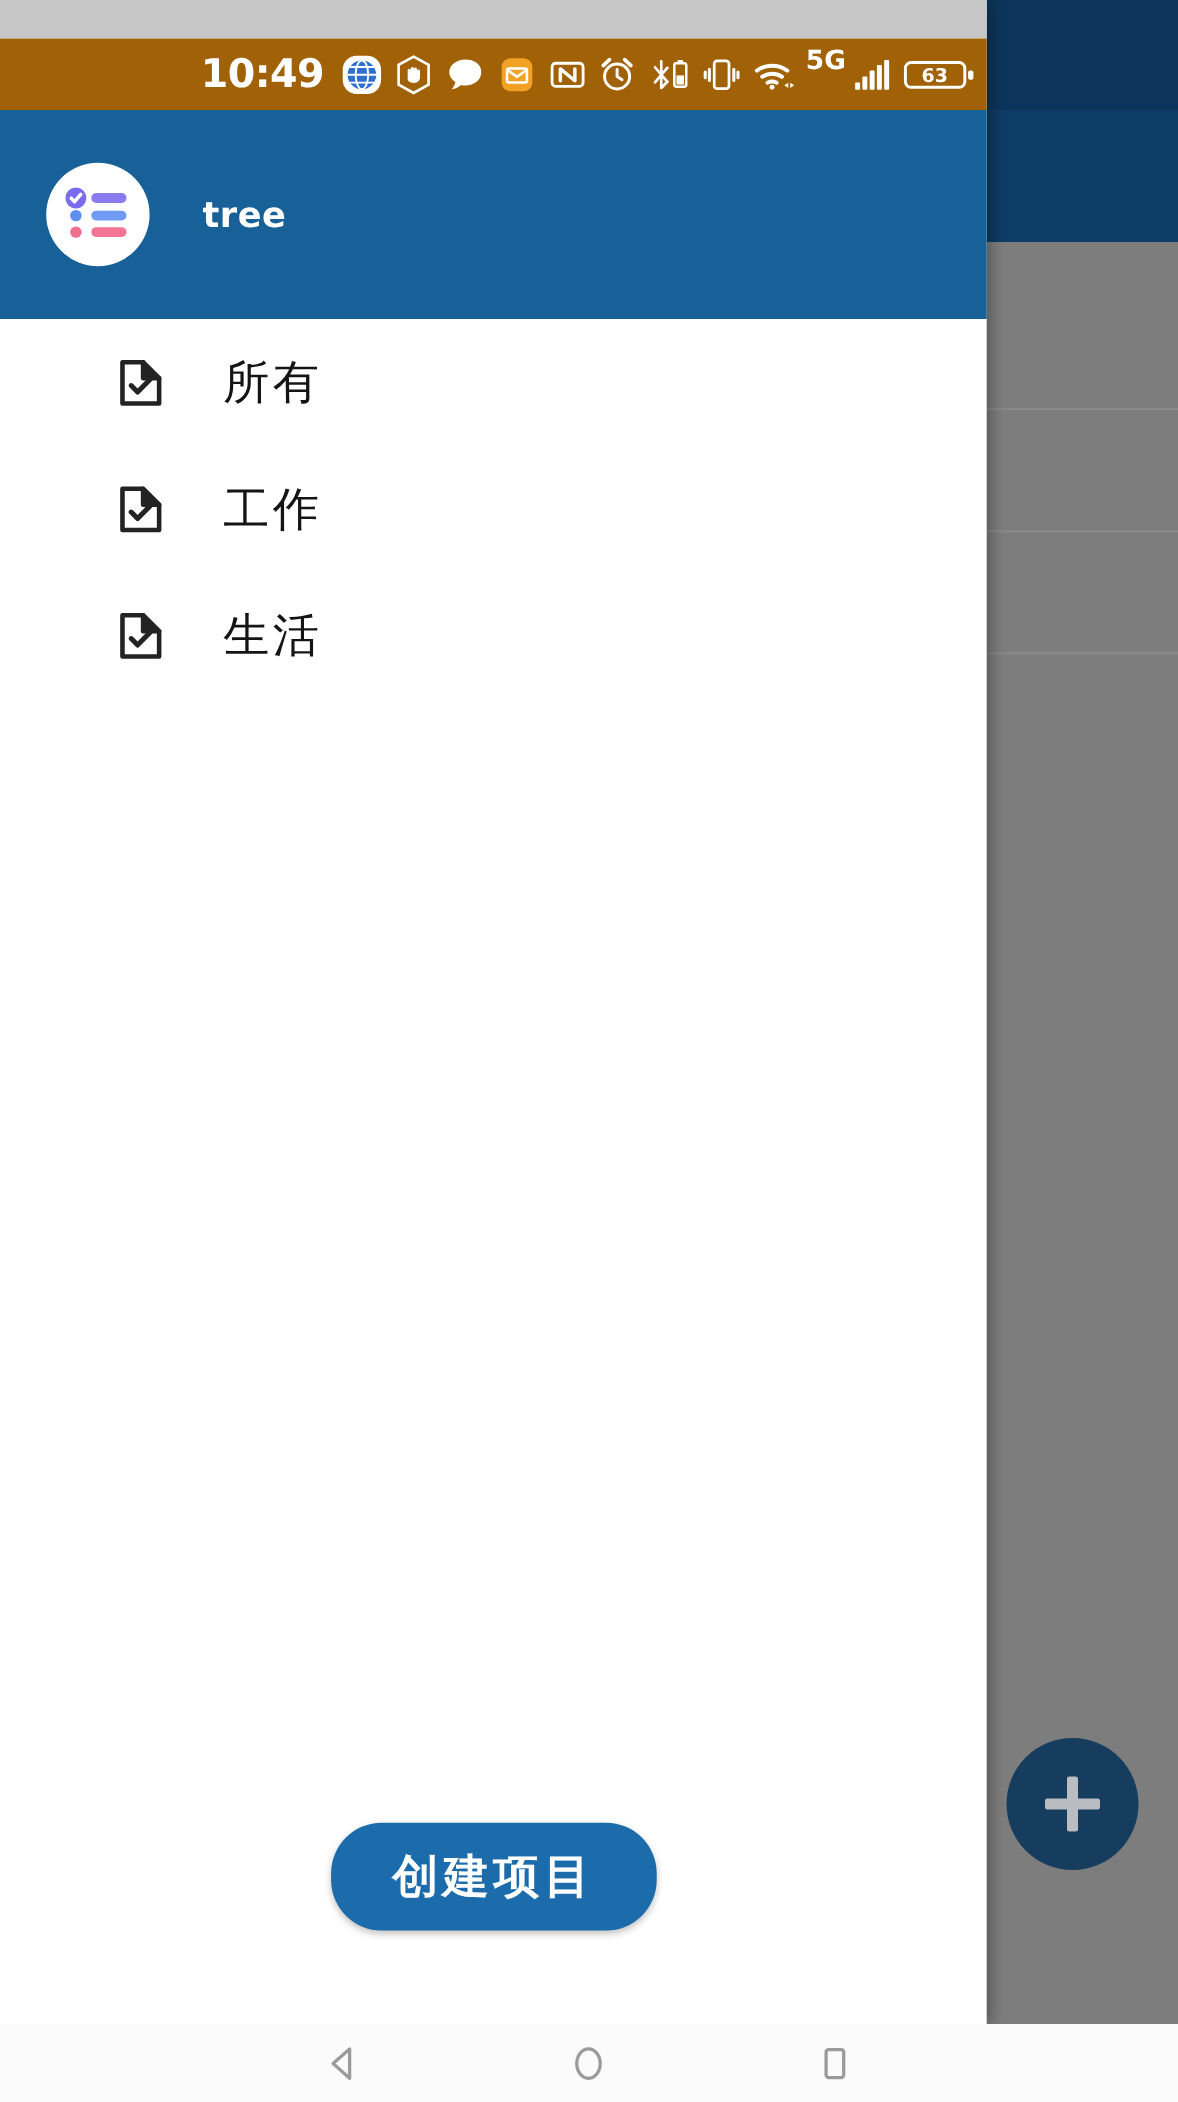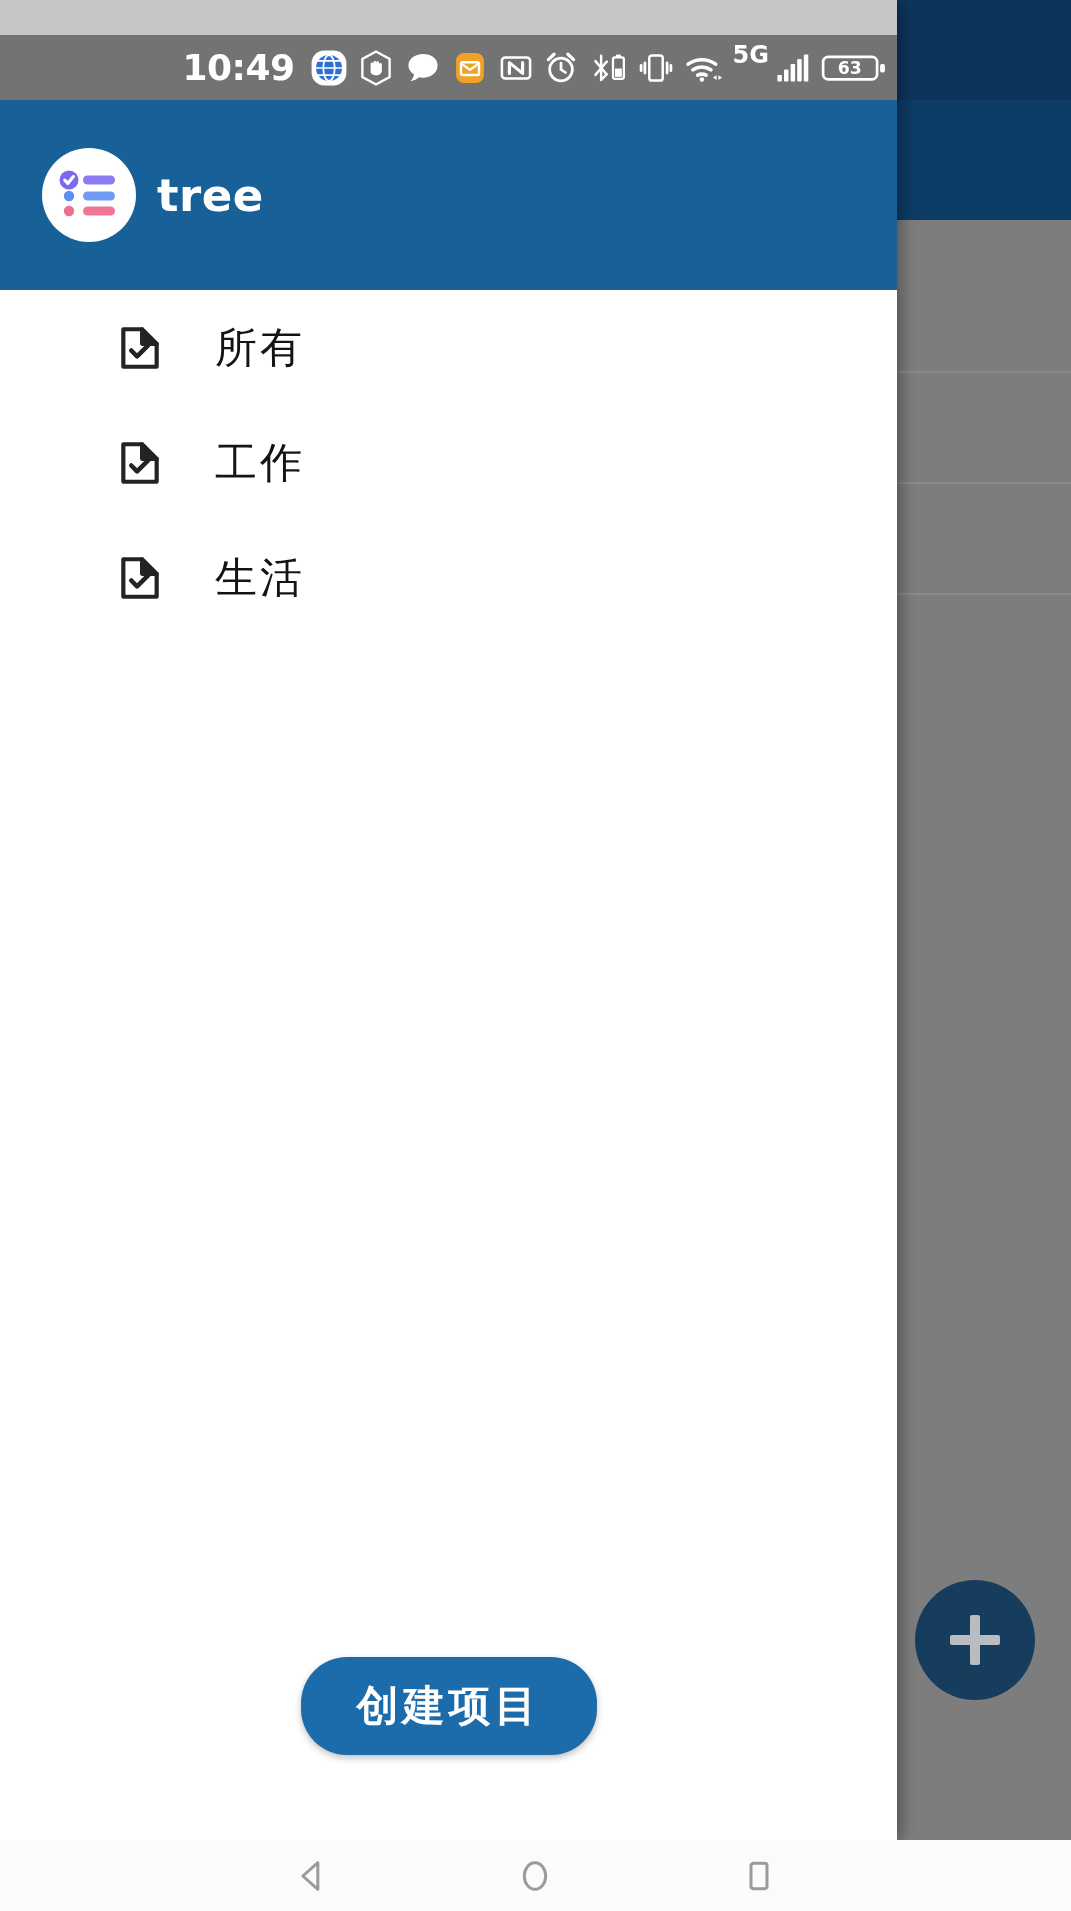--- a/index.html
+++ b/index.html
@@ -122,21 +122,21 @@
   #status-notch {
     position: absolute;
     left: 0; top: 0;
     width: 897px; height: 35px;
     background: #c6c6c6;
   }
   #status-bar-inner {
     position: absolute;
     left: 0; top: 35px;
     width: 897px; height: 65px;
-    background: #737373;
+    background: #a16207;
     display: flex;
     align-items: center;
     justify-content: flex-end;
     padding-right: 10px;
     gap: 9px;
   }
   #status-time {
     color: #ffffff;
     font-size: 36px;
     font-weight: bold;
@@ -168,29 +168,29 @@
     width: 94px; height: 94px;
     border-radius: 50%;
     background: #ffffff;
     display: flex;
     align-items: center;
     justify-content: center;
     flex: 0 0 auto;
   }
   #drawer-title {
     color: #ffffff;
-    font-size: 45px;
+    font-size: 32px;
     font-weight: bold;
-    margin-left: 21px;
+    margin-left: 48px;
     letter-spacing: 0.5px;
   }
 
   #drawer-list {
     position: absolute;
-    left: 12px; top: 290px;
+    left: 0; top: 290px;
     width: 897px;
   }
   .drawer-item {
     height: 115px;
     display: flex;
     align-items: center;
     padding-left: 103px;
     cursor: pointer;
   }
   .drawer-item .di-icon {

